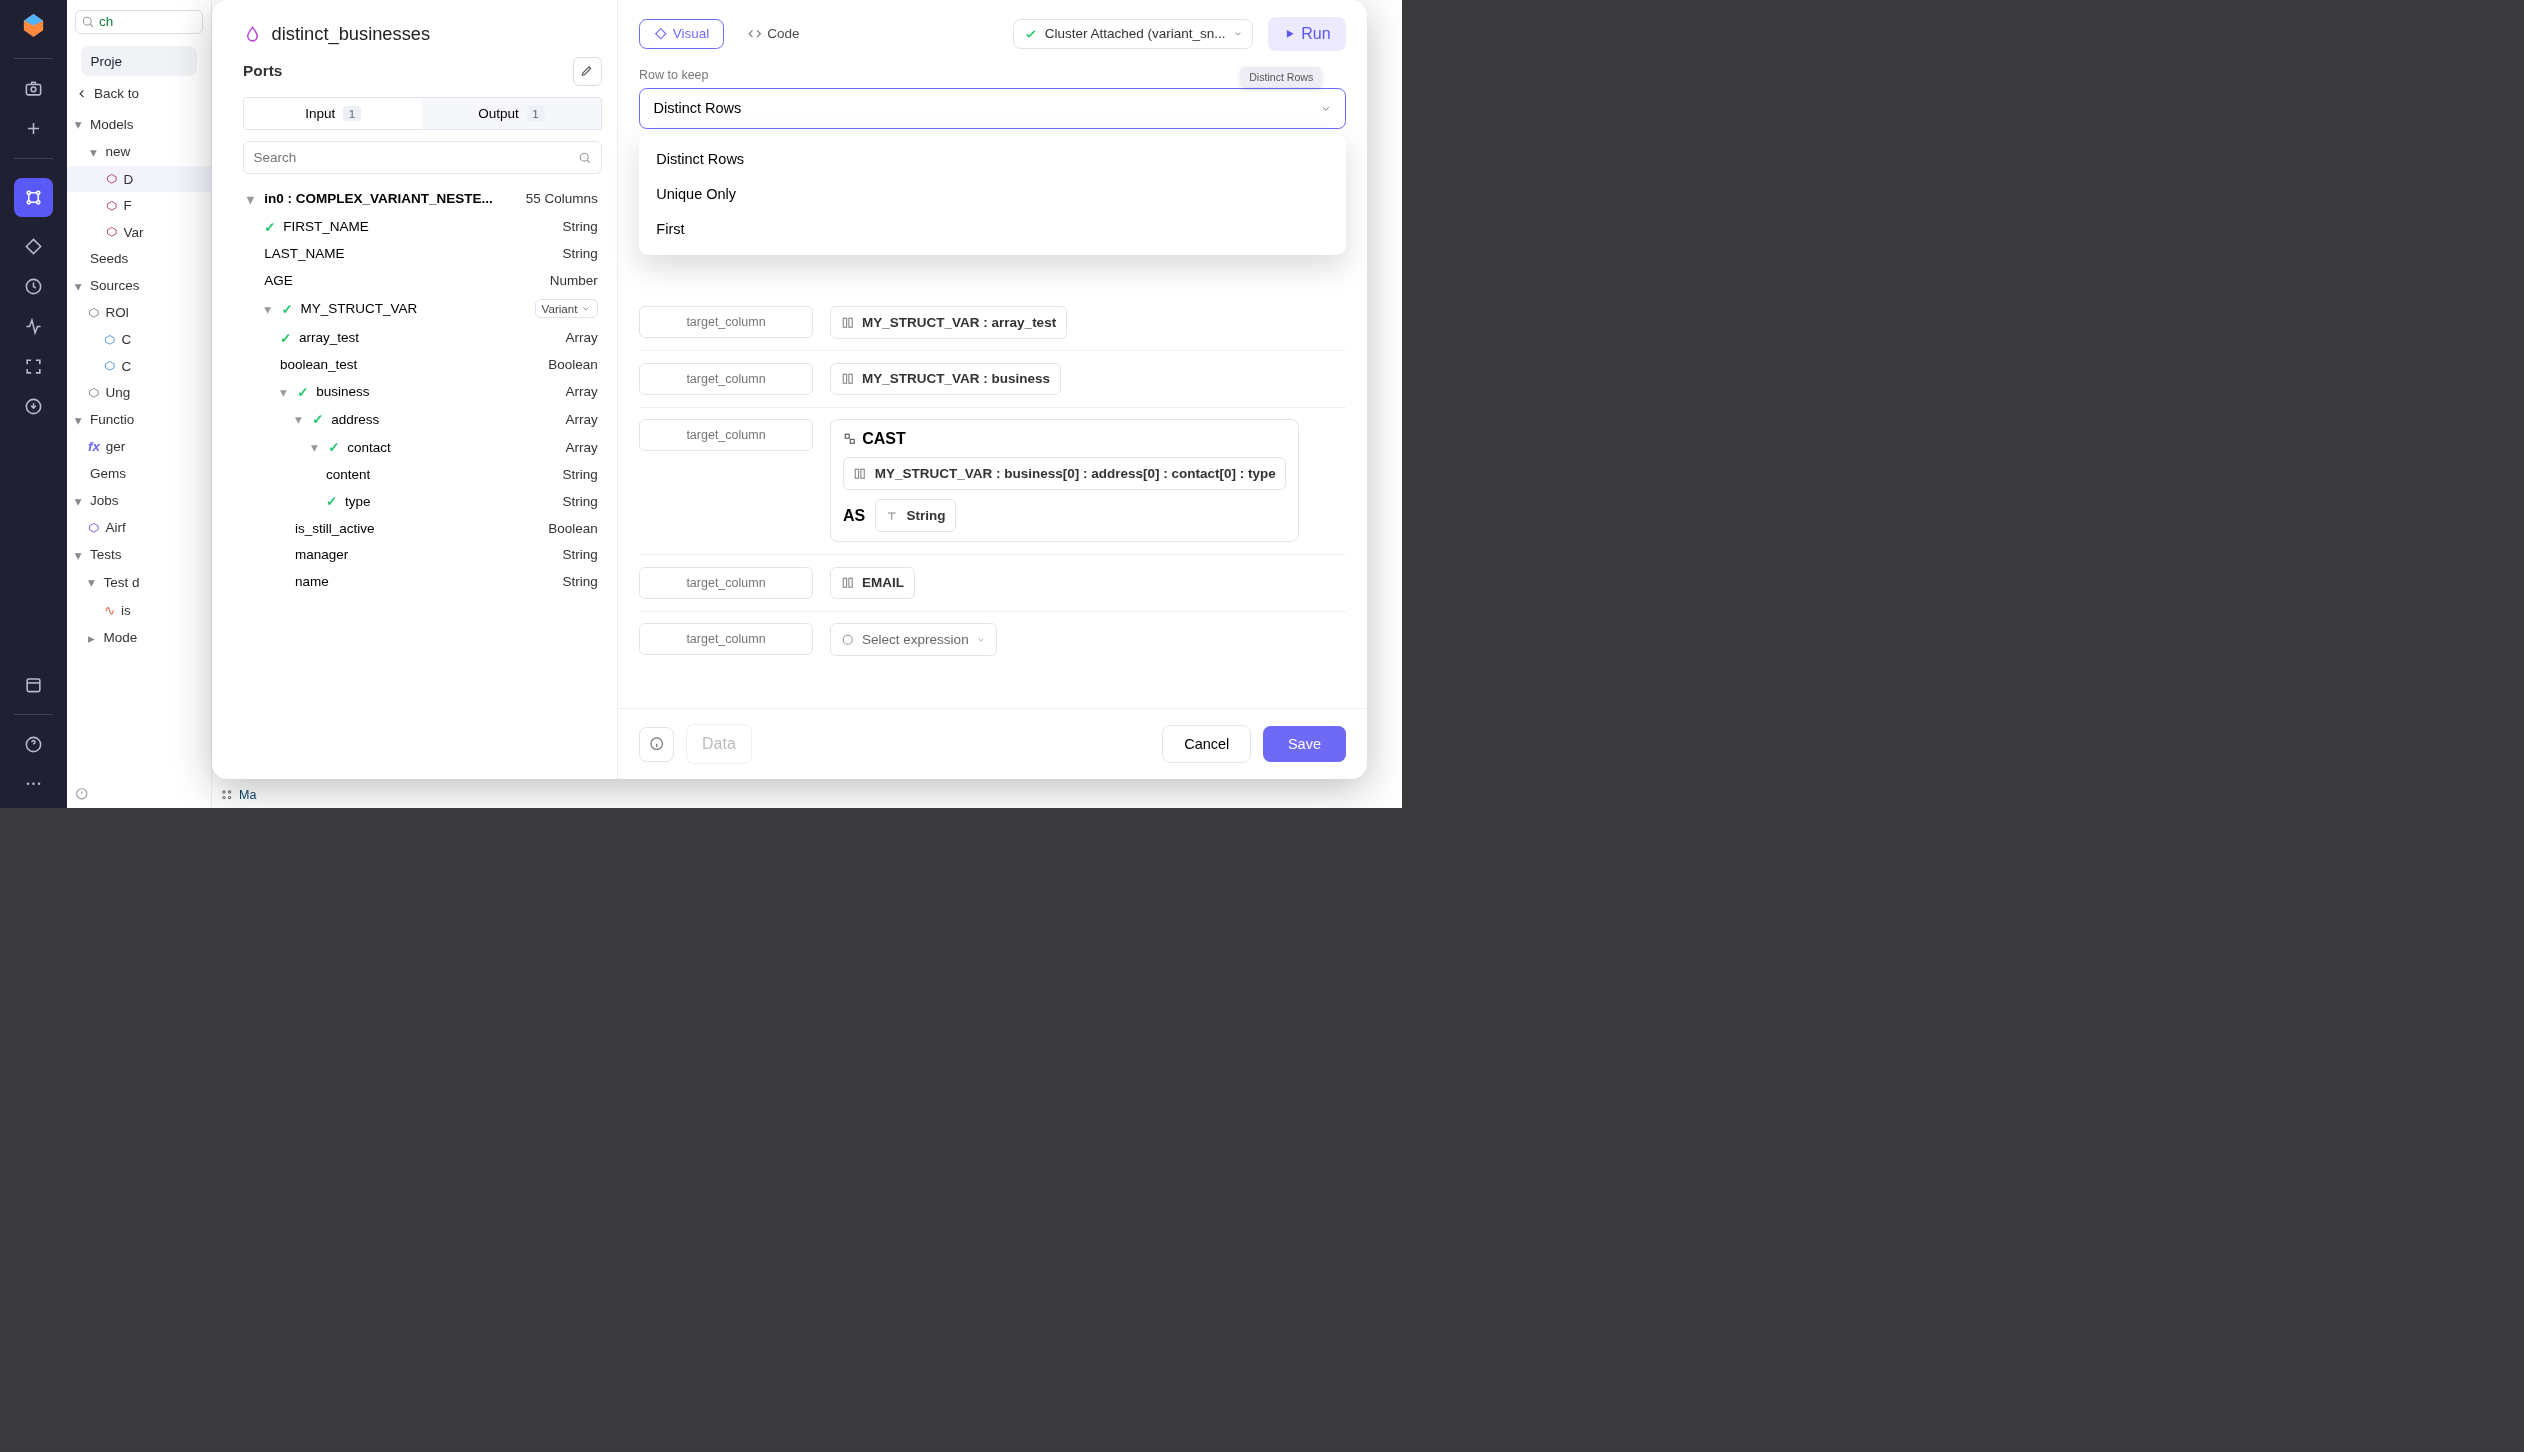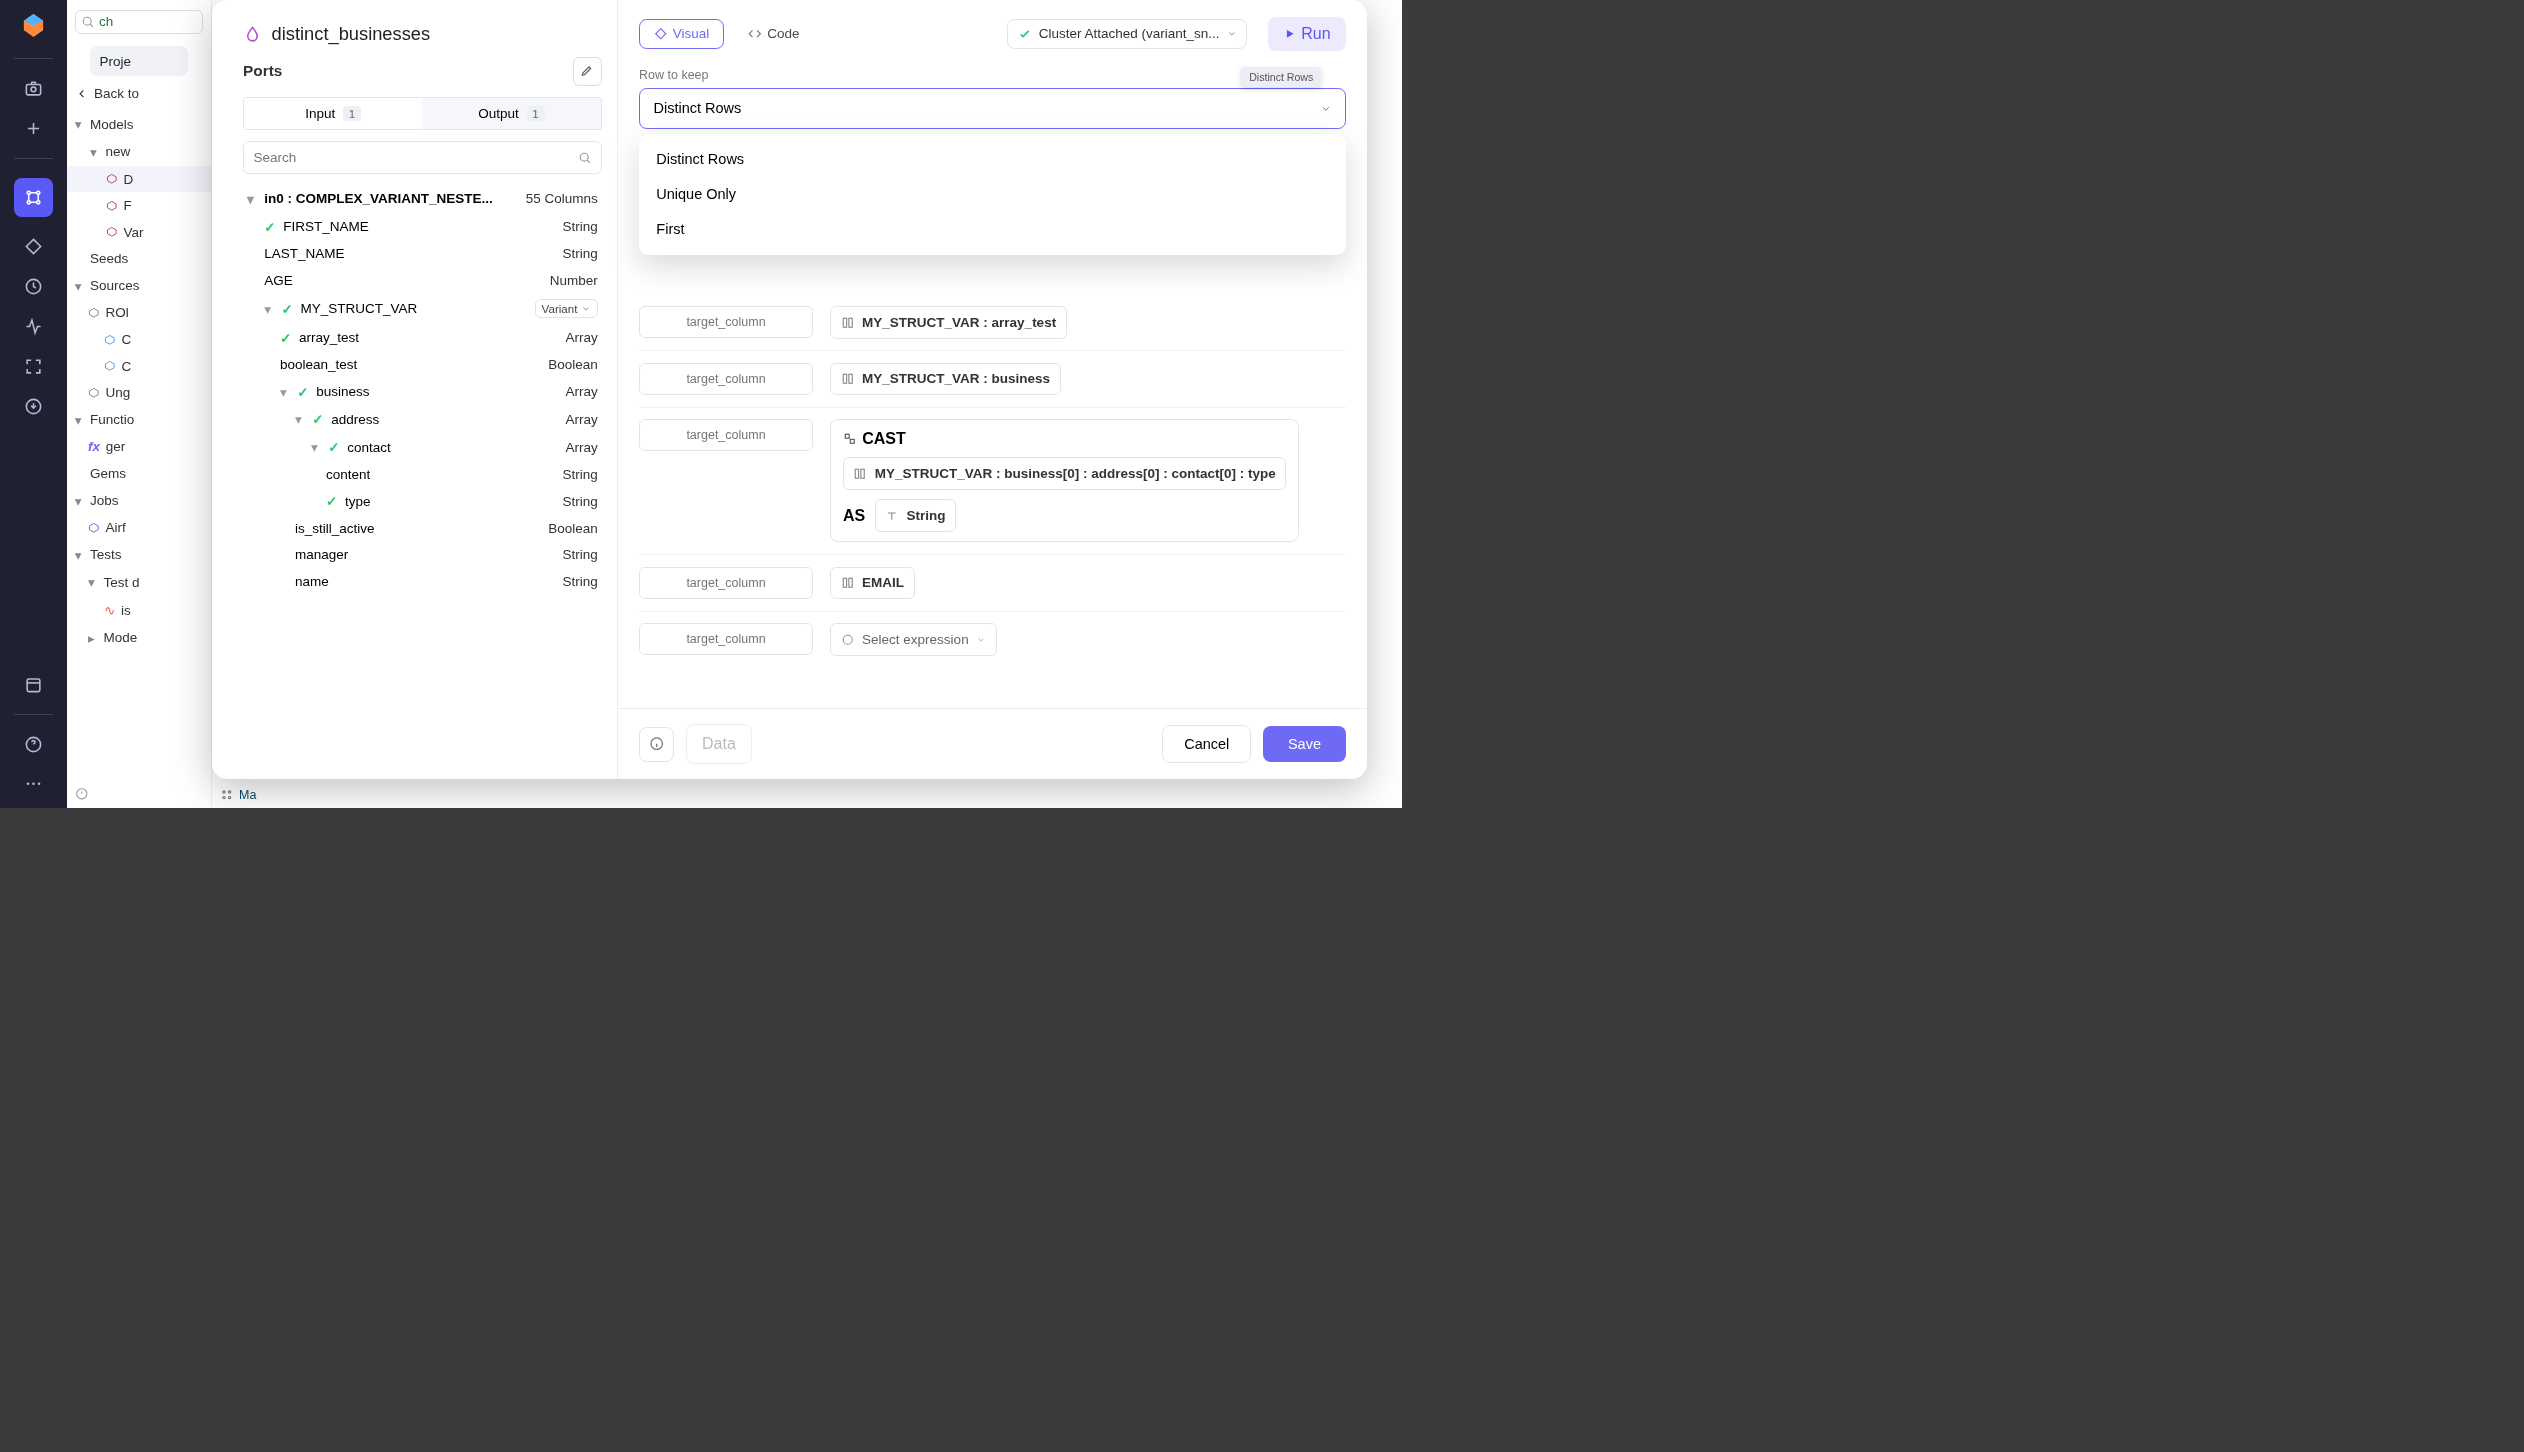--- a/index.html
+++ b/index.html
@@ -7,21 +7,21 @@
     
     .rail { width:67px; background:#1f2132; display:flex; flex-direction:column; align-items:center; padding-top:11.6px; gap:19px; }
     .rail-logo { width:27px; height:27px; }
     .rail-sep { width:39px; border-top:1px solid #40425a; margin:0; }
     .rail-icon { width:21px; height:21px; display:flex; align-items:center; justify-content:center; color:#b6b8cf; cursor:pointer; }
     .rail-icon.active { background:#5b59f5; width:39px; height:39px; border-radius:7.7px; color:#fff; }
     .rail-bottom { margin-top:auto; margin-bottom:13.5px; display:flex; flex-direction:column; align-items:center; gap:19px; }
     
     .sidebar { width:145px; background:#fff; overflow:hidden; font-size:13.5px; color:#333; padding-top:9.6px; border-right:1px solid #eee; position:relative; }
     .search-bar { display:flex; align-items:center; margin:0 7.7px 11.6px 7.7px; border:1px solid #ddd; border-radius:5.8px; padding:3.9px 5.8px; color:#15803d; }
-    .chip { background:#f1f2f6; margin:0 23px; padding:7.7px 9.6px; border-radius:7.7px; color:#1f2132; font-size:13.5px;}
+    .chip { background:#f1f2f6; margin:0 14px; padding:7.7px 9.6px; border-radius:7.7px; color:#1f2132; font-size:13.5px;}
     .back-link { display:flex; align-items:center; gap:5.8px; padding:9.6px 7.7px; font-weight:500; }
     .tree { font-size:13.5px; }
     .tree-row { display:flex; align-items:center; padding:5.8px 7.7px; gap:5.8px; white-space:nowrap; cursor:default; }
     .tree-row.sel { background:#f3f3fb; }
     .tree-row .caret { width:9.6px; color:#888; }
     
     .stage { position:relative; flex:1; background:#fff; }
     .maintab { position:absolute; bottom:5.8px; left:7.7px; display:flex; align-items:center; gap:5.8px; color:#0c4a6e; font-size:12.5px;}
     .modal { position:absolute; left:0; top:0; right:35px; bottom:29px; background:#fff; border-radius:15.4px; box-shadow:0 9.6px 39px rgba(0,0,0,.25); overflow:hidden; display:flex; flex-direction:column; }
     .modal-inner { display:flex; flex:1; overflow:hidden; }
@@ -42,21 +42,21 @@
     .schema-head { display:flex; align-items:center; justify-content:space-between; padding:5.8px 3.9px; font-weight:600; }
     .schema-head .cols { color:#333; font-weight:500;}
     .schema-row { display:flex; align-items:center; justify-content:space-between; padding:5.8px 3.9px; }
     .schema-left { display:flex; align-items:center; gap:7.7px; overflow:hidden; }
     .caret-s { width:9.6px; color:#999; }
     .check { color:#28c76f; font-weight:700; }
     .stype { color:#333; }
     .variant-pill { border:1px solid #e0e0ee; border-radius:5.8px; padding:1.9px 5.8px; display:flex; align-items:center; gap:3.9px; font-size:11.6px; color:#444;}
     
     .mcol-right { flex:1; display:flex; flex-direction:column; border-left:1px solid #eee; }
-    .mhead-right { display:flex; align-items:center; gap:21px; padding:17.3px 21px;}
+    .mhead-right { display:flex; align-items:center; gap:15px; padding:17.3px 21px;}
     .seg { display:flex; gap:9.6px; }
     .segbtn { display:flex; align-items:center; gap:5.8px; border:1px solid transparent; padding:6.7px 13.5px; border-radius:7.7px; font-size:13.5px; cursor:pointer; color:#4a4a4a;}
     .segbtn.visual { border-color:#6e6af6; color:#6e6af6; background:#fff; }
     .clusterbox { margin-left:auto; display:flex; align-items:center; gap:7.7px; border:1px solid #e2e2ee; border-radius:7.7px; padding:6.7px 9.6px; font-size:13.5px; color:#333; cursor:pointer; }
     .runbtn { display:flex; align-items:center; gap:5.8px; background:#edeafe; color:#5a57f0; padding:7.7px 15.4px; border-radius:7.7px; font-weight:500; cursor:pointer; }
     .rtk { padding:0 21px; }
     .rtk-label { font-size:12.5px; color:#777; margin-bottom:5.8px; }
     .dropdown { position:relative; }
     .dropdown-field { border:1.9px solid #6e6af6; border-radius:7.7px; padding:11.6px 13.5px; display:flex; align-items:center; justify-content:space-between; font-size:14.5px; cursor:pointer; background:#fff; }
     .tooltip { position:absolute; right:25px; top:-21px; background:#edeef5; padding:3.9px 7.7px; border-radius:3.9px; font-size:10.6px; color:#555; box-shadow:0 1.9px 5.8px rgba(0,0,0,.15);}

